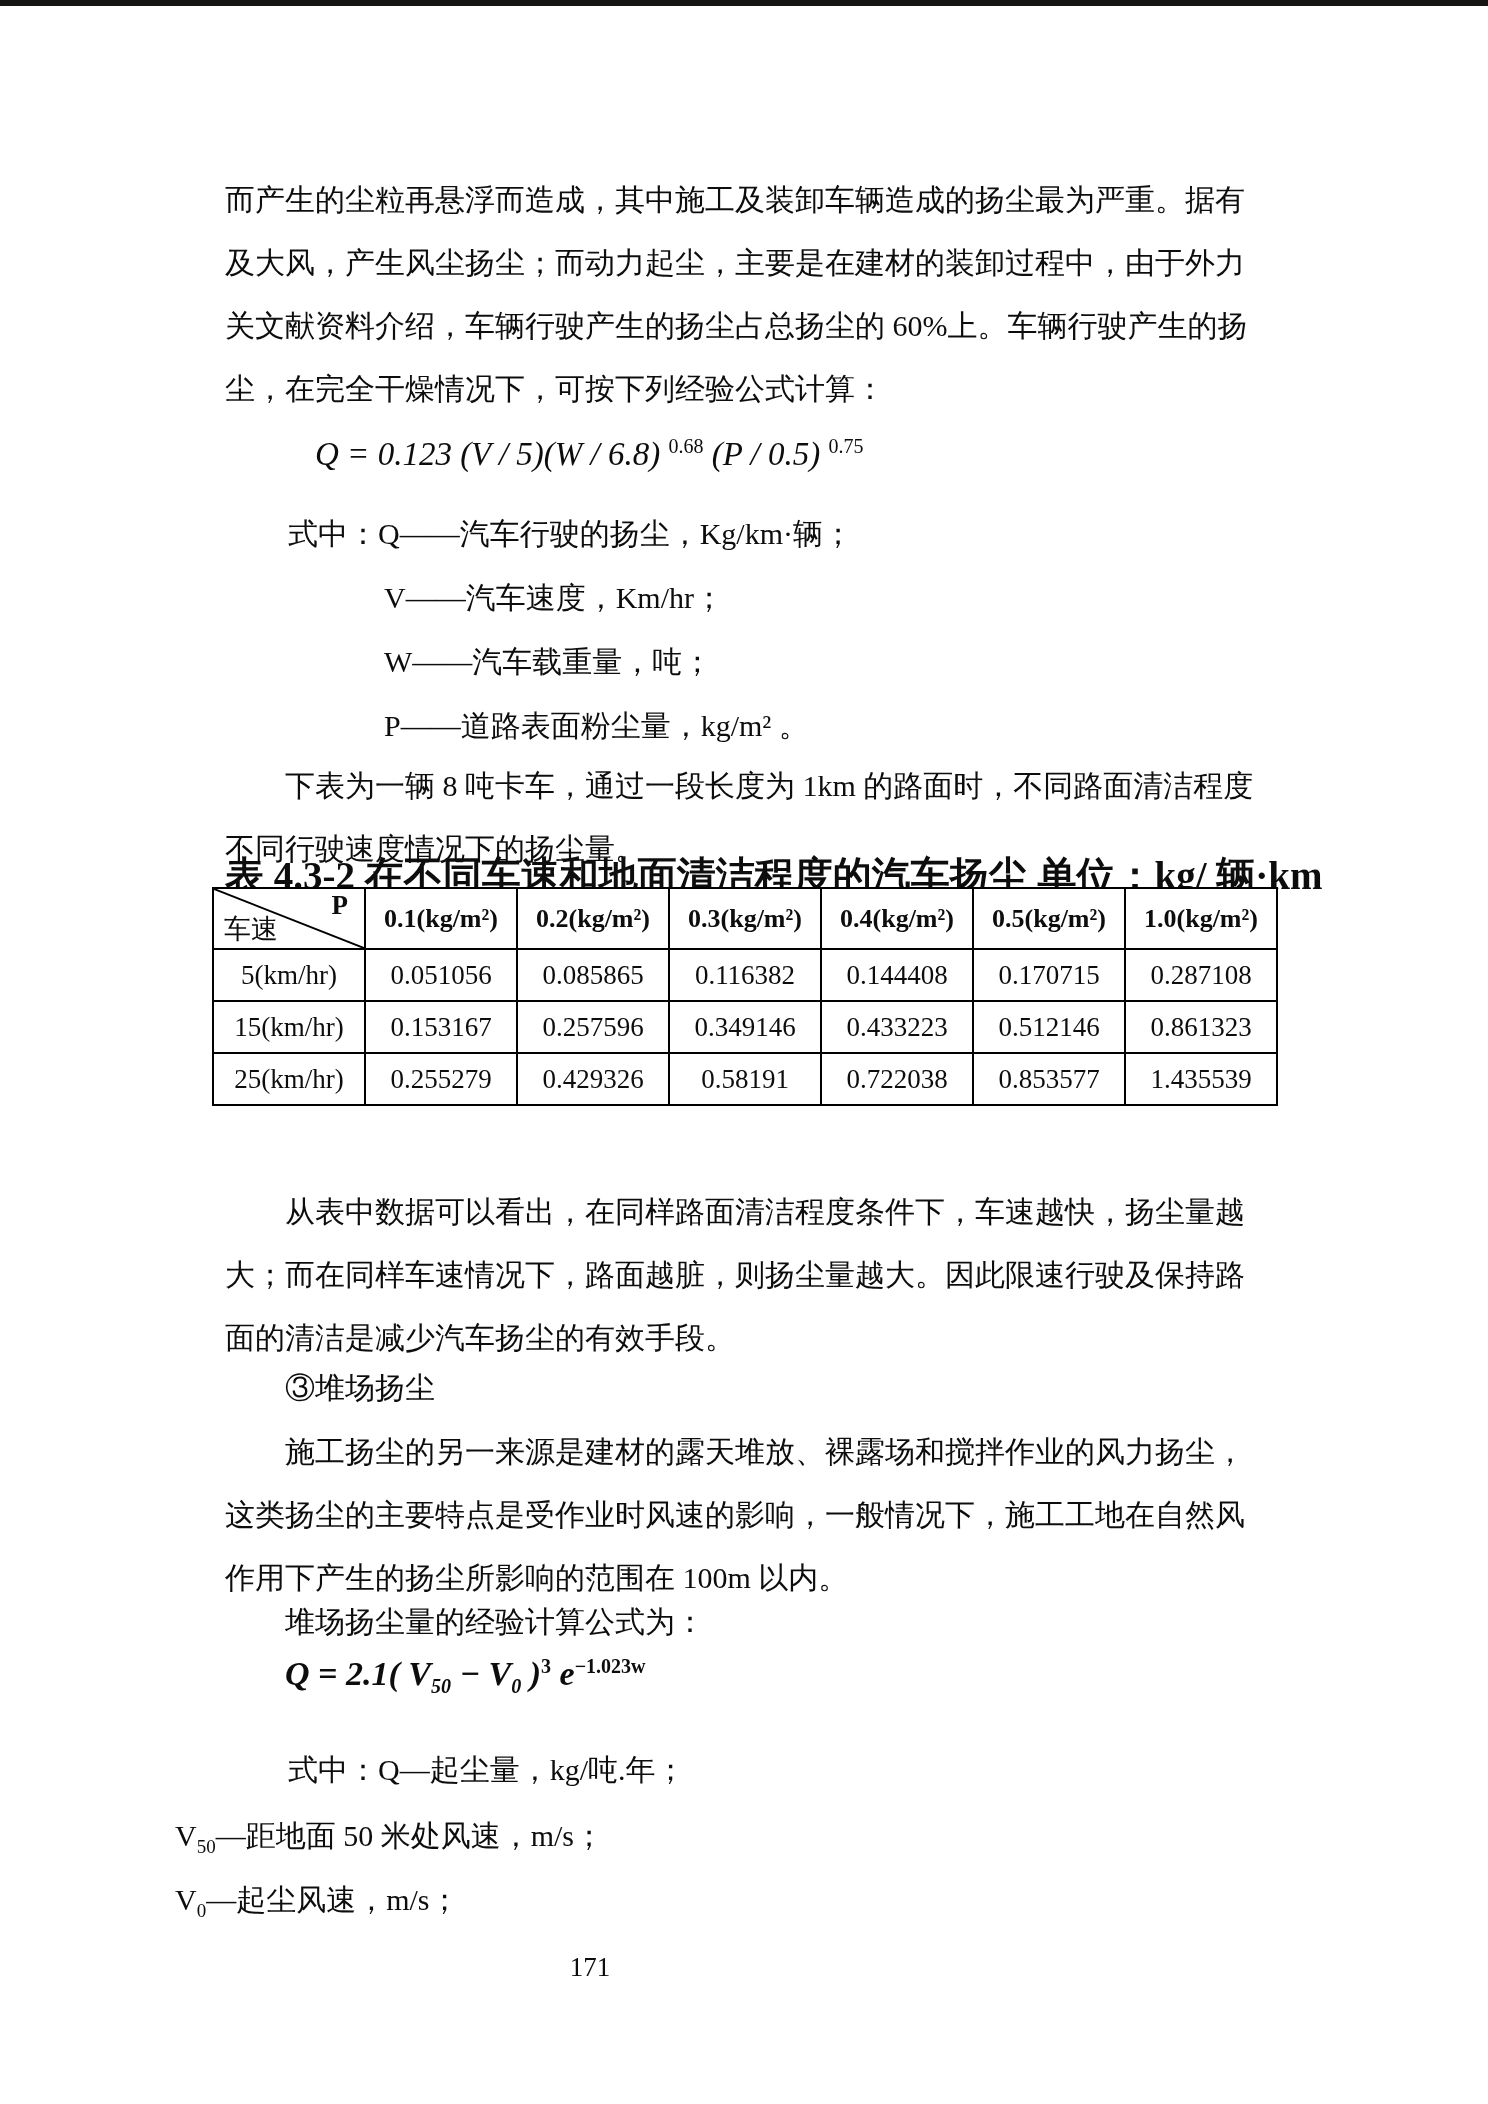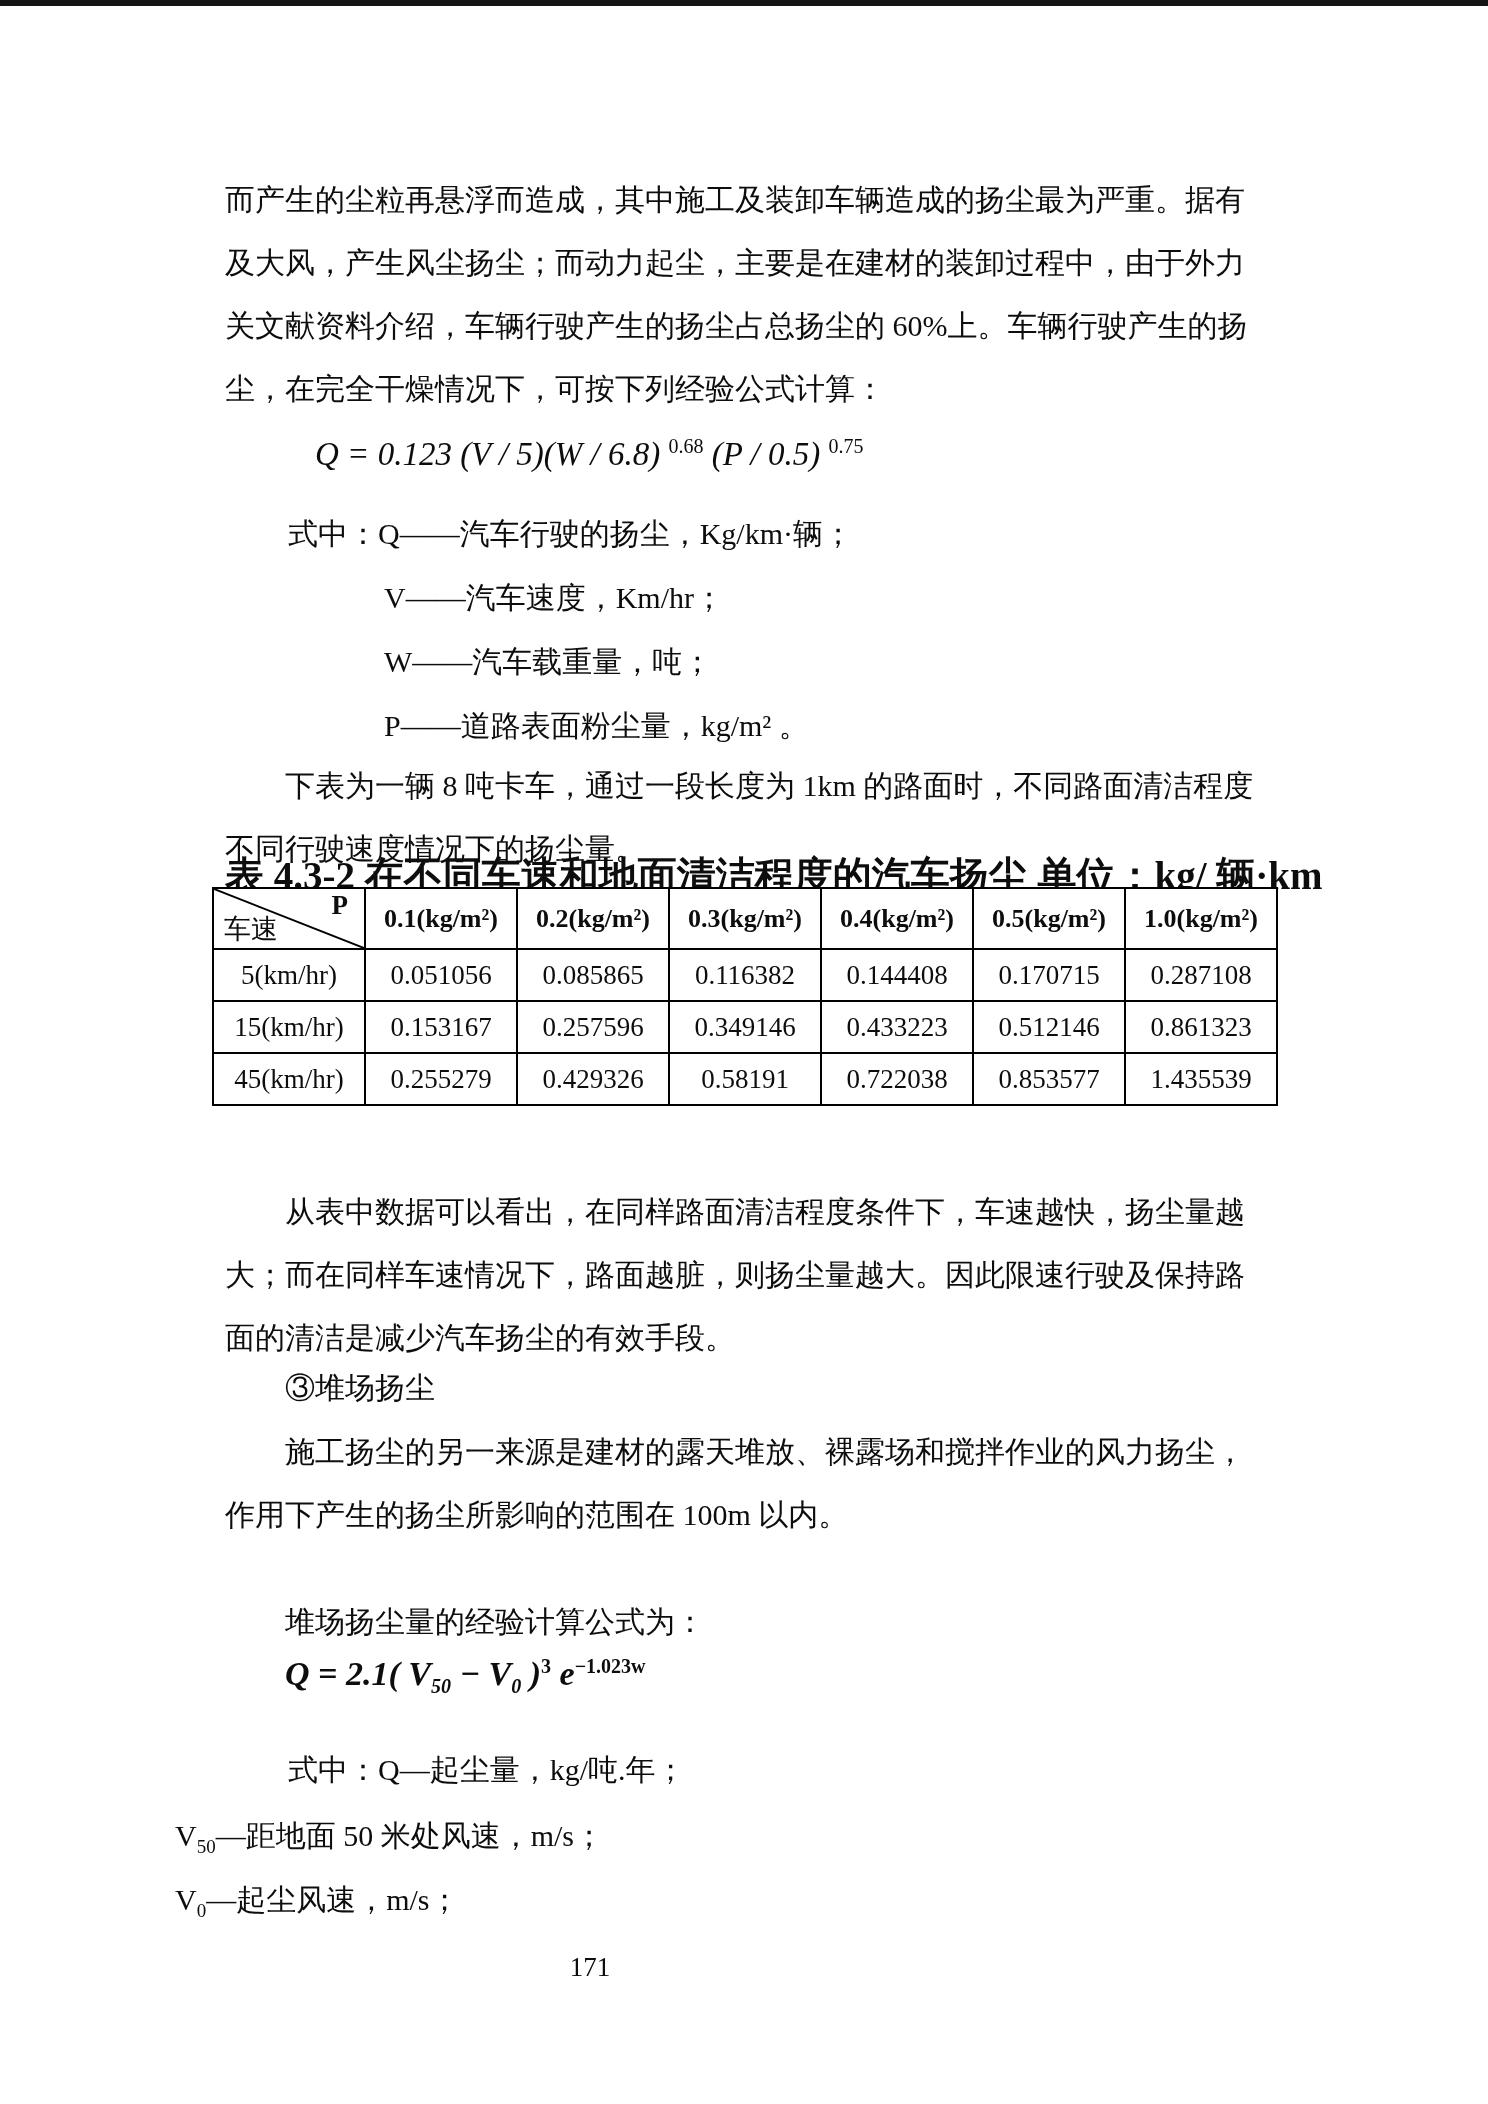--- a/index.html
+++ b/index.html
@@ -94,21 +94,21 @@
   <tr>
     <td class="rowlabel">15(km/hr)</td>
     <td>0.153167</td>
     <td>0.257596</td>
     <td>0.349146</td>
     <td>0.433223</td>
     <td>0.512146</td>
     <td>0.861323</td>
   </tr>
   <tr>
-    <td class="rowlabel">45(km/hr)</td>
+    <td class="rowlabel">25(km/hr)</td>
     <td>0.255279</td>
     <td>0.429326</td>
     <td>0.58191</td>
     <td>0.722038</td>
     <td>0.853577</td>
     <td>1.435539</td>
   </tr>
 </tbody>
   </table>
 
@@ -117,20 +117,21 @@
   <div class="line">大；而在同样车速情况下，路面越脏，则扬尘量越大。因此限速行驶及保持路</div>
   <div class="line">面的清洁是减少汽车扬尘的有效手段。</div>
 </div>
 
 <div class="abs para" style="left:285px;top:1356px;">
   <div class="line">③堆场扬尘</div>
 </div>
 
 <div class="abs para" style="left:225px;top:1420px;">
   <div class="line indent">施工扬尘的另一来源是建材的露天堆放、裸露场和搅拌作业的风力扬尘，</div>
+  <div class="line">这类扬尘的主要特点是受作业时风速的影响，一般情况下，施工工地在自然风</div>
   <div class="line">作用下产生的扬尘所影响的范围在 100m 以内。</div>
 </div>
 
 <div class="abs para" style="left:285px;top:1590px;">
   <div class="line">堆场扬尘量的经验计算公式为：</div>
 </div>
 
 <div class="abs formula bold" style="left:285px;top:1655px;">
   <span>Q</span>
   <span>= </span>

